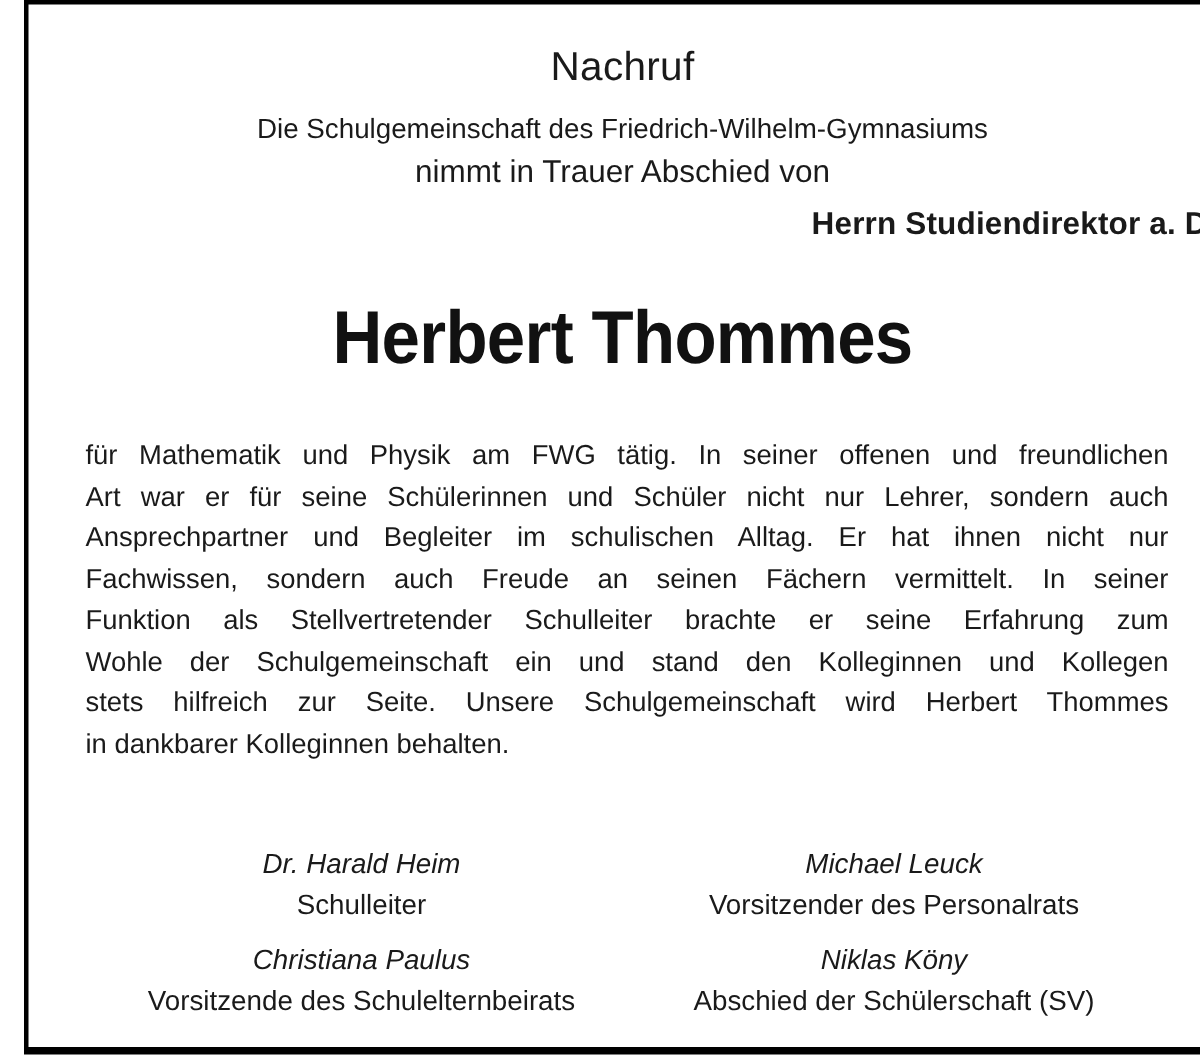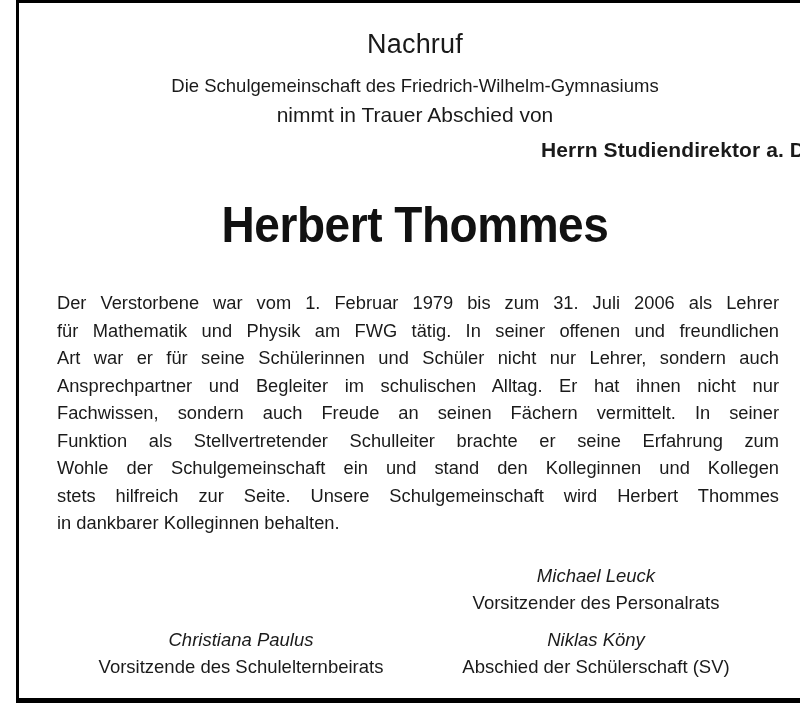--- a/index.html
+++ b/index.html
@@ -37,31 +37,34 @@
 
 <div class="frame">
 
   <div class="txt center heading">Nachruf</div>
   <div class="txt center intro1">Die Schulgemeinschaft des Friedrich-Wilhelm-Gymnasiums</div>
   <div class="txt center intro2">nimmt in Trauer Abschied von</div>
   <div class="txt center title-line">Herrn Studiendirektor a. D.</div>
   <div class="txt center name">Herbert Thommes</div>
 
   <div class="txt body">
-    <span class="line">Der Verstorbene war vom 1. Februar 1979 bis zum 31. Juli 2006 als Lehrer</span>
     <span class="line">für Mathematik und Physik am FWG tätig. In seiner offenen und freundlichen</span>
     <span class="line">Art war er für seine Schülerinnen und Schüler nicht nur Lehrer, sondern auch</span>
     <span class="line">Ansprechpartner und Begleiter im schulischen Alltag. Er hat ihnen nicht nur</span>
     <span class="line">Fachwissen, sondern auch Freude an seinen Fächern vermittelt. In seiner</span>
     <span class="line">Funktion als Stellvertretender Schulleiter brachte er seine Erfahrung zum</span>
     <span class="line">Wohle der Schulgemeinschaft ein und stand den Kolleginnen und Kollegen</span>
     <span class="line">stets hilfreich zur Seite. Unsere Schulgemeinschaft wird Herbert Thommes</span>
     <span class="line last">in dankbarer Kolleginnen behalten.</span>
   </div>
 
+  <div class="txt sig sig-l1">
+    <span class="nm">Dr. Harald Heim</span>
+    <span class="rl">Schulleiter</span>
+  </div>
   <div class="txt sig sig-r1">
     <span class="nm">Michael Leuck</span>
     <span class="rl">Vorsitzender des Personalrats</span>
   </div>
   <div class="txt sig sig-l2">
     <span class="nm">Christiana Paulus</span>
     <span class="rl">Vorsitzende des Schulelternbeirats</span>
   </div>
   <div class="txt sig sig-r2">
     <span class="nm">Niklas Köny</span>

